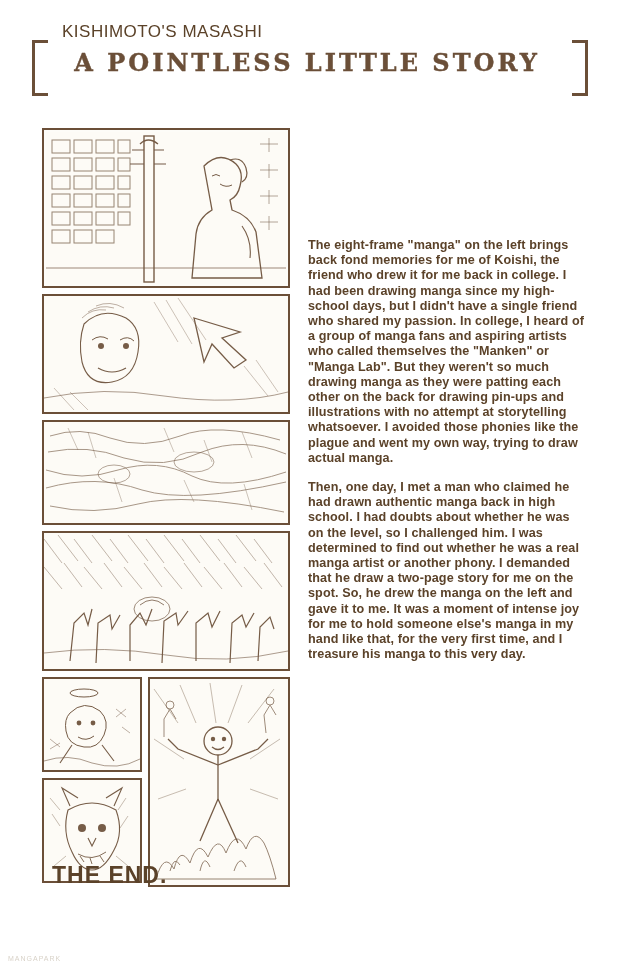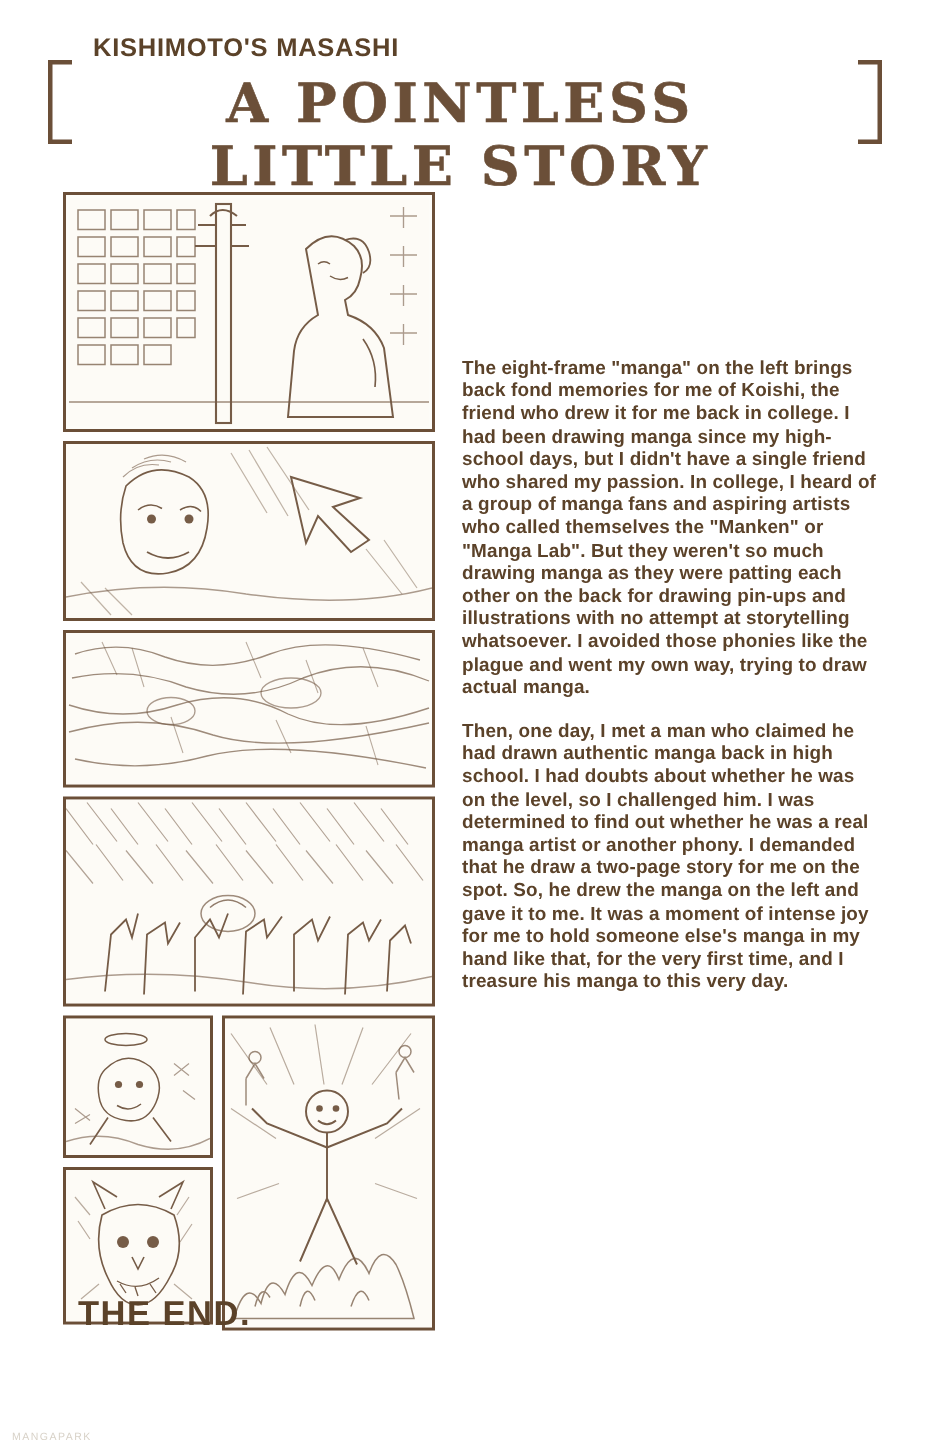--- a/index.html
+++ b/index.html
@@ -44,33 +44,33 @@
   }
   .bracket.right {
     right: 0;
     border-right: 3px solid #6b4f38;
   }
   .byline {
     position: absolute;
     left: 30px;
     top: 0px;
     font-size: 17px;
-    font-weight: bold;
+    font-weight: normal;
     letter-spacing: 0.5px;
     color: #5b4229;
     font-family: "Liberation Sans", sans-serif;
   }
   .title {
     position: absolute;
     left: 30px;
     top: 26px;
     width: 490px;
     text-align: center;
     font-family: "DejaVu Serif", serif;
-    font-size: 36px;
+    font-size: 24px;
     font-weight: bold;
     letter-spacing: 3px;
     color: #6b4f38;
     -webkit-text-stroke: 0.4px #6b4f38;
   }
 
   
   .comic {
     position: absolute;
     left: 42px;

